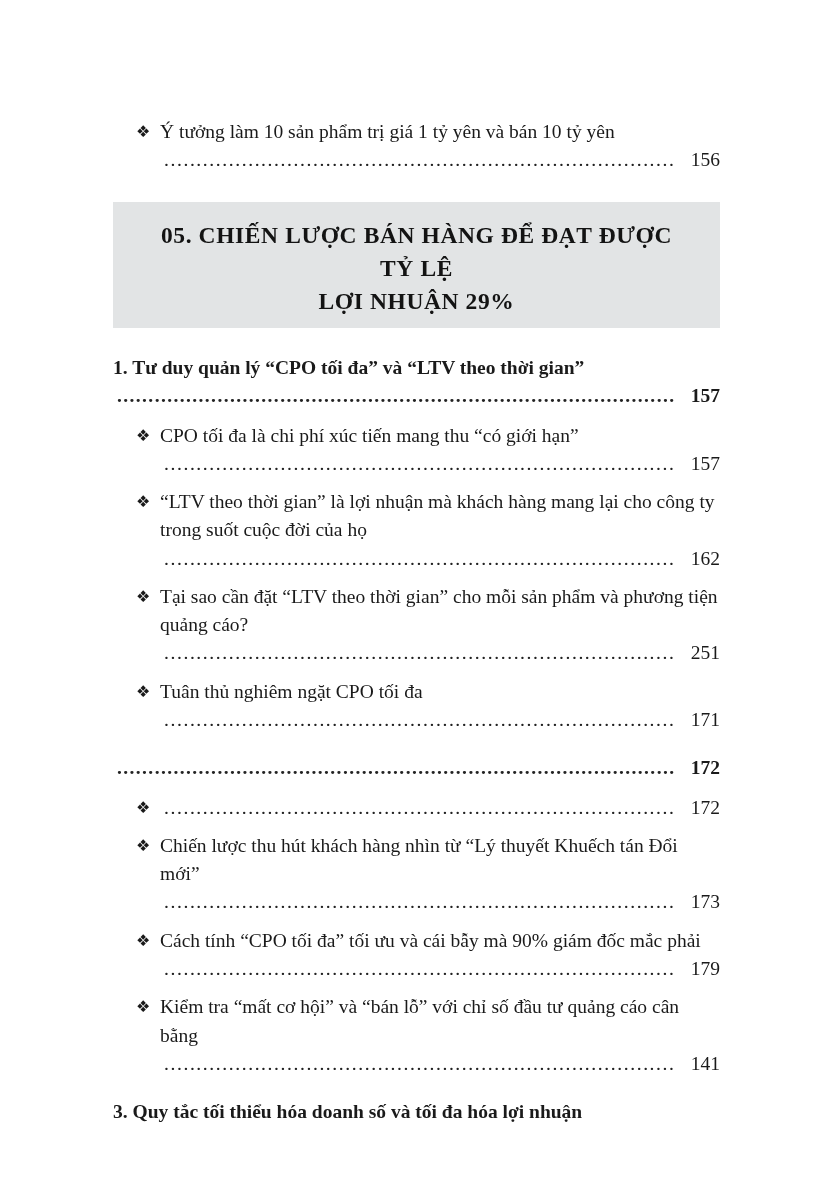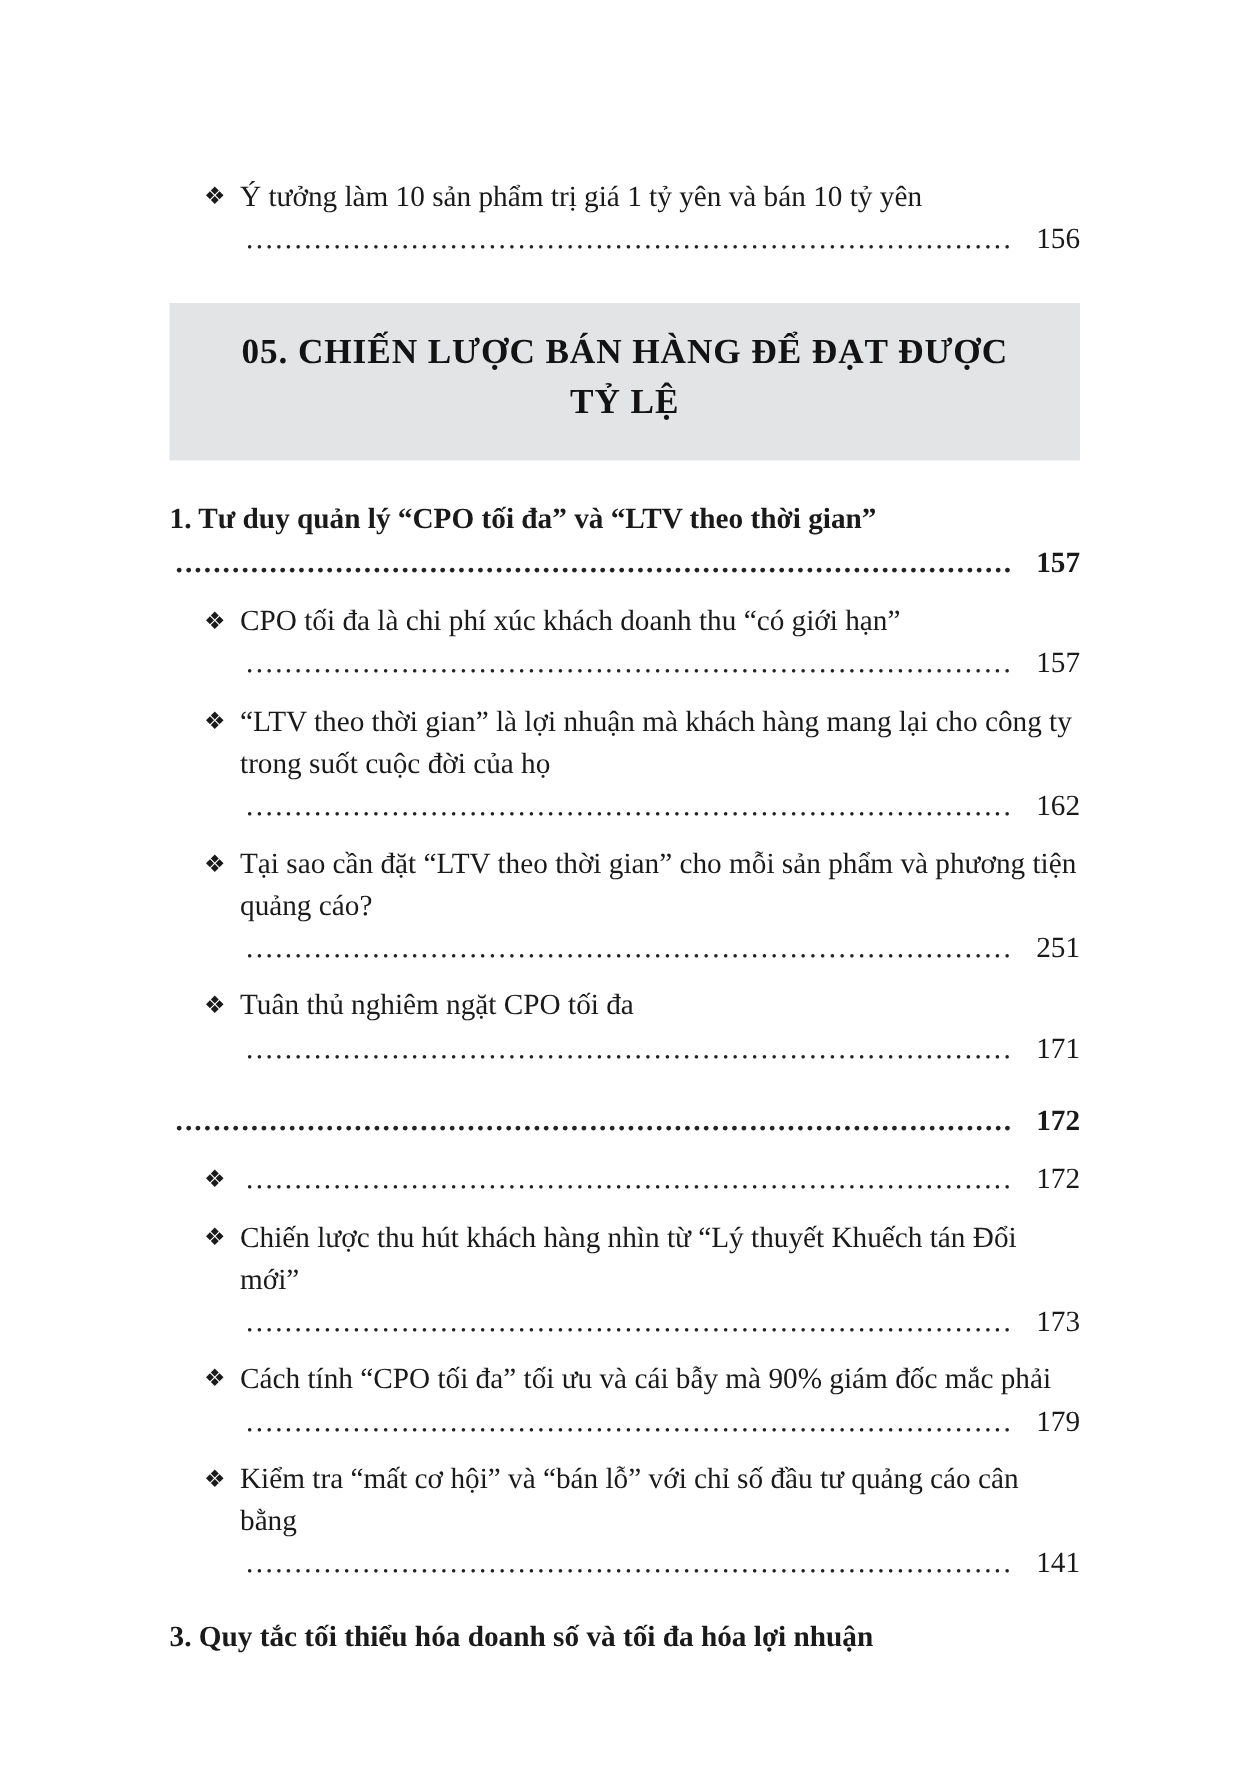--- a/index.html
+++ b/index.html
@@ -86,21 +86,21 @@
   .section .pg   { font-weight: bold; }
 
   .sec-block { margin-top: 20px; }
   .sec-block:first-child { margin-top: 0; }
   .sec-items { margin-top: 11px; }
 
   
   .banner {
     margin: 27px 0 26px 0;
     background: #e2e4e5;
-    padding: 17px 34px 22px 34px;
+    padding: 17px 34px 9px 34px;
     text-align: center;
     box-sizing: border-box;
     width: 607px;
   }
   .banner-text {
     display: block;
     font-weight: bold;
     font-size: 23.5px;
     line-height: 1.42;
     letter-spacing: 0.6px;
@@ -121,36 +121,37 @@
         <span class="lbl">Ý tưởng làm 10 sản phẩm trị giá 1 tỷ yên và bán 10 tỷ yên</span>
         <span class="tail">
           <span class="dots">........................................................................................................................</span>
           <span class="pg">156</span>
         </span>
       </span>
     </div>
 
     <div class="banner">
       <span class="banner-text">05. CHIẾN LƯỢC BÁN HÀNG ĐỂ ĐẠT ĐƯỢC TỶ LỆ</span>
+      <span class="banner-text">LỢI NHUẬN 29%</span>
     </div>
 
     <div class="sec-block">
       <div class="section">
         <span class="lbl">1. Tư duy quản lý “CPO tối đa” và “LTV theo thời gian”</span>
         <span class="tail">
           <span class="dots">........................................................................................................................</span>
           <span class="pg">157</span>
         </span>
       </div>
       <div class="sec-items">
 
         <div class="entry">
           <span class="bullet">❖</span>
           <span class="entry-body">
-            <span class="lbl">CPO tối đa là chi phí xúc khách doanh thu “có giới hạn”</span>
+            <span class="lbl">CPO tối đa là chi phí xúc tiến mang thu “có giới hạn”</span>
             <span class="tail">
               <span class="dots">........................................................................................................................</span>
               <span class="pg">157</span>
             </span>
           </span>
         </div>
 
         <div class="entry">
           <span class="bullet">❖</span>
           <span class="entry-body">

